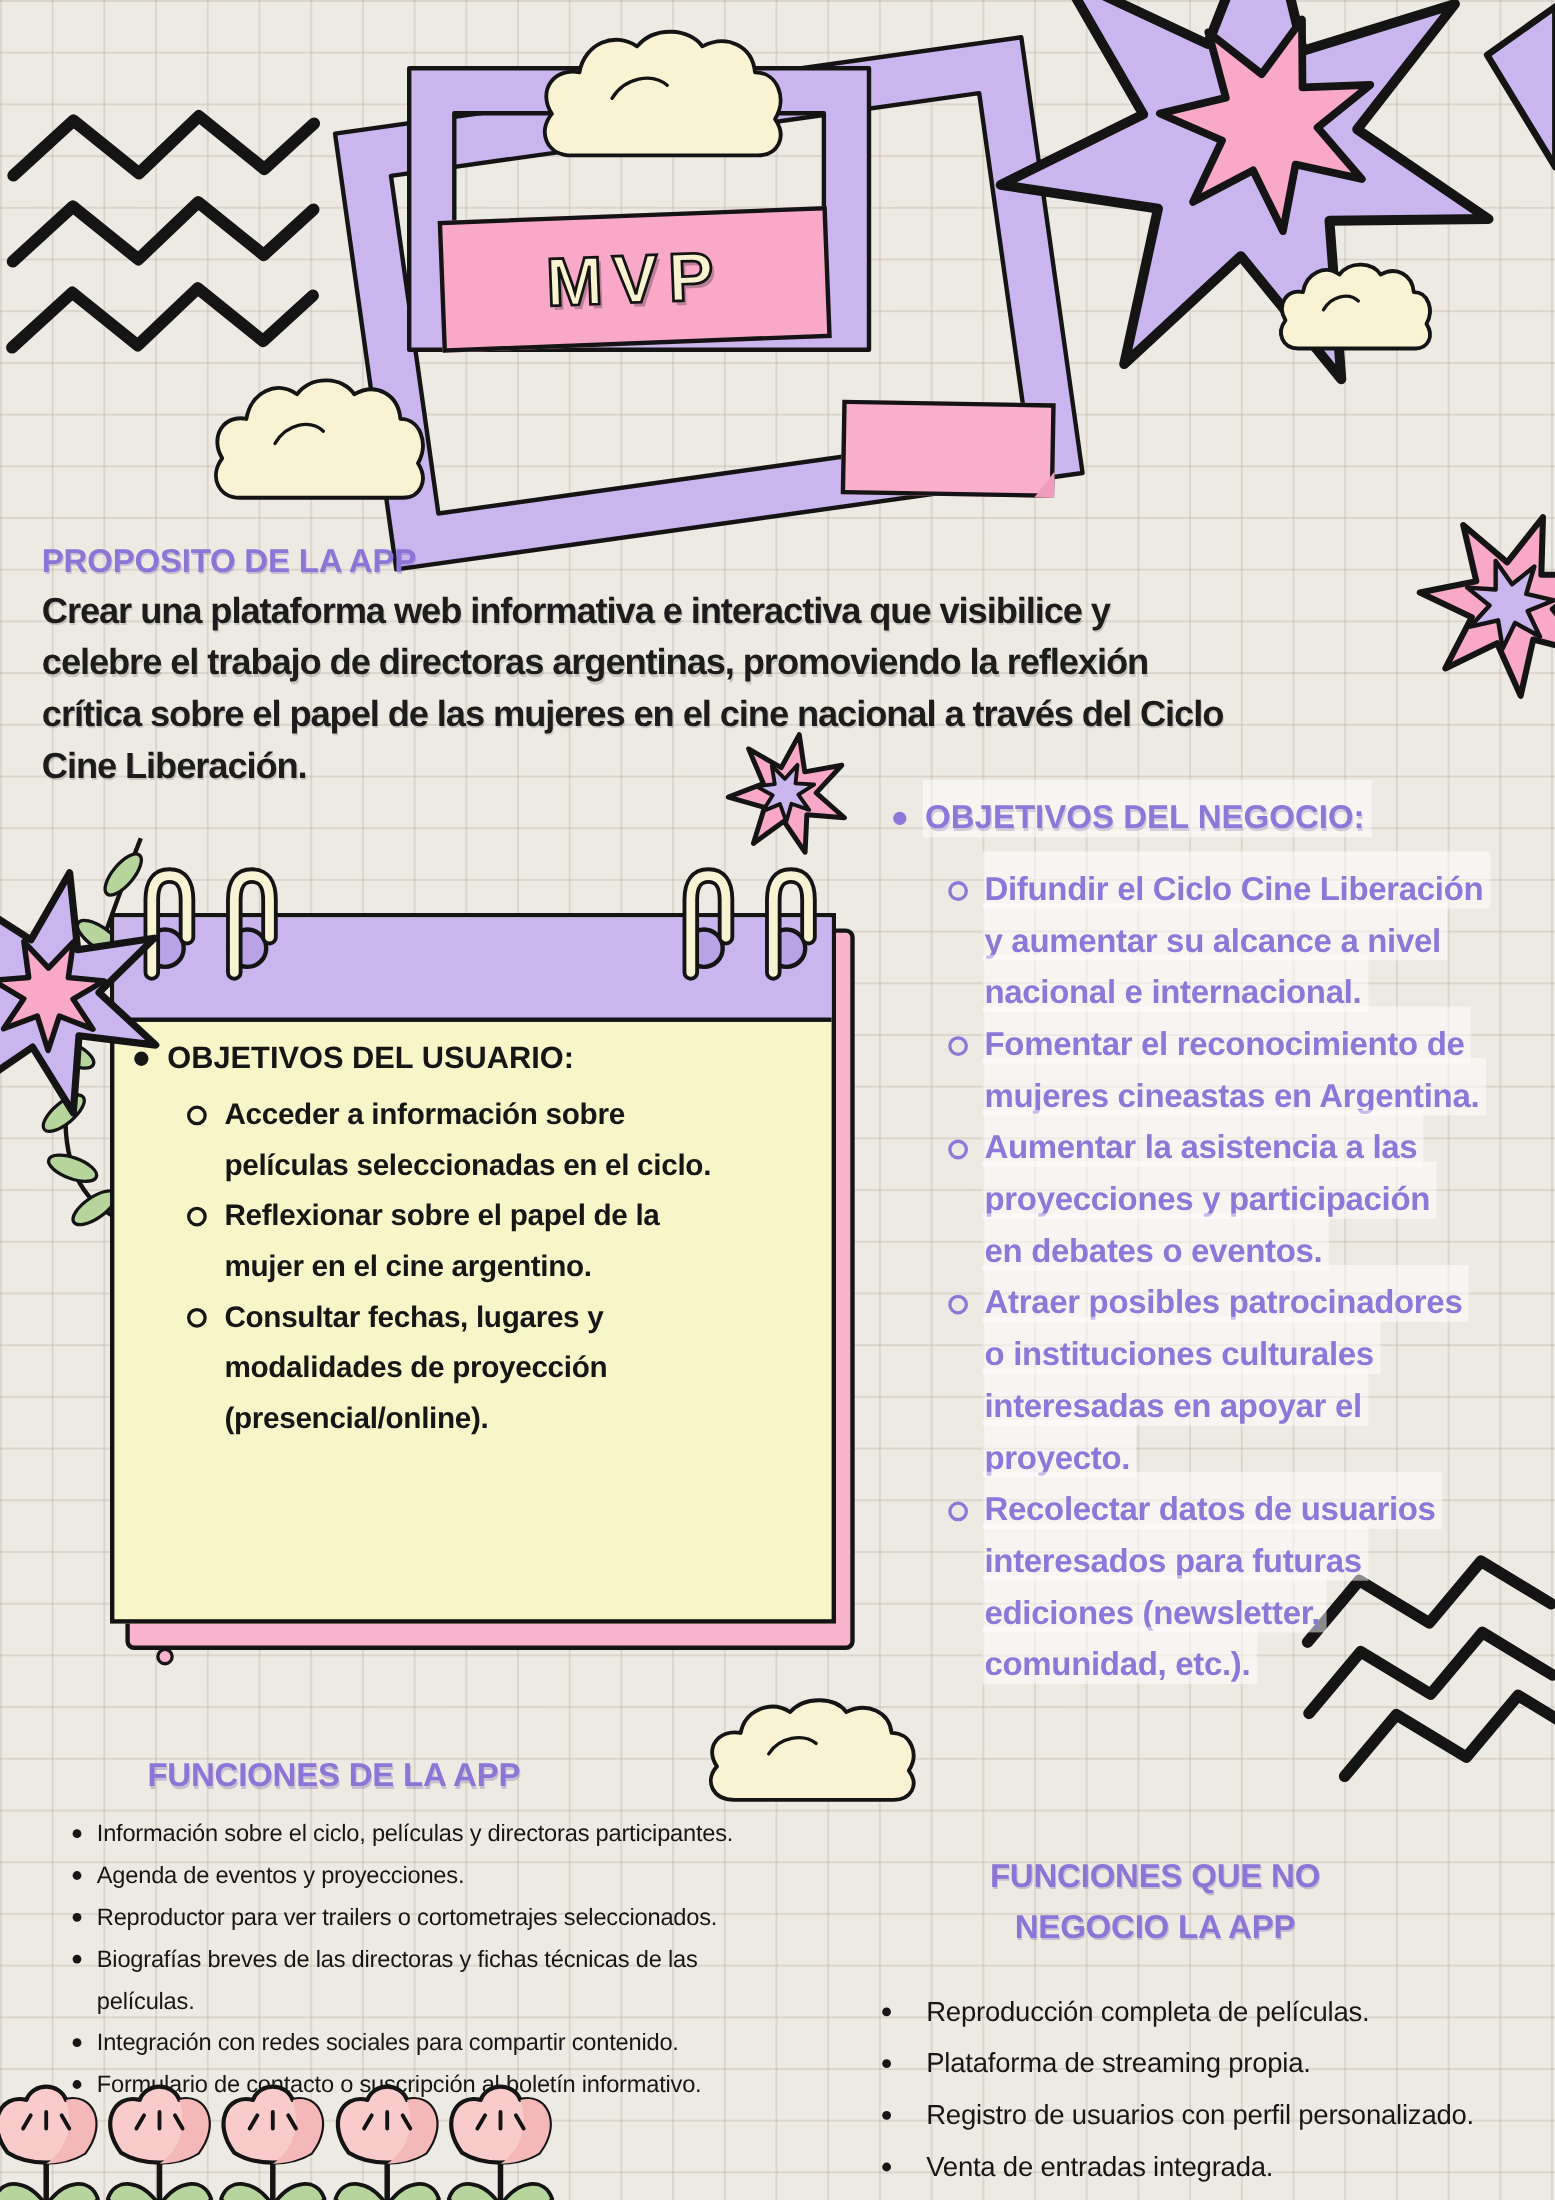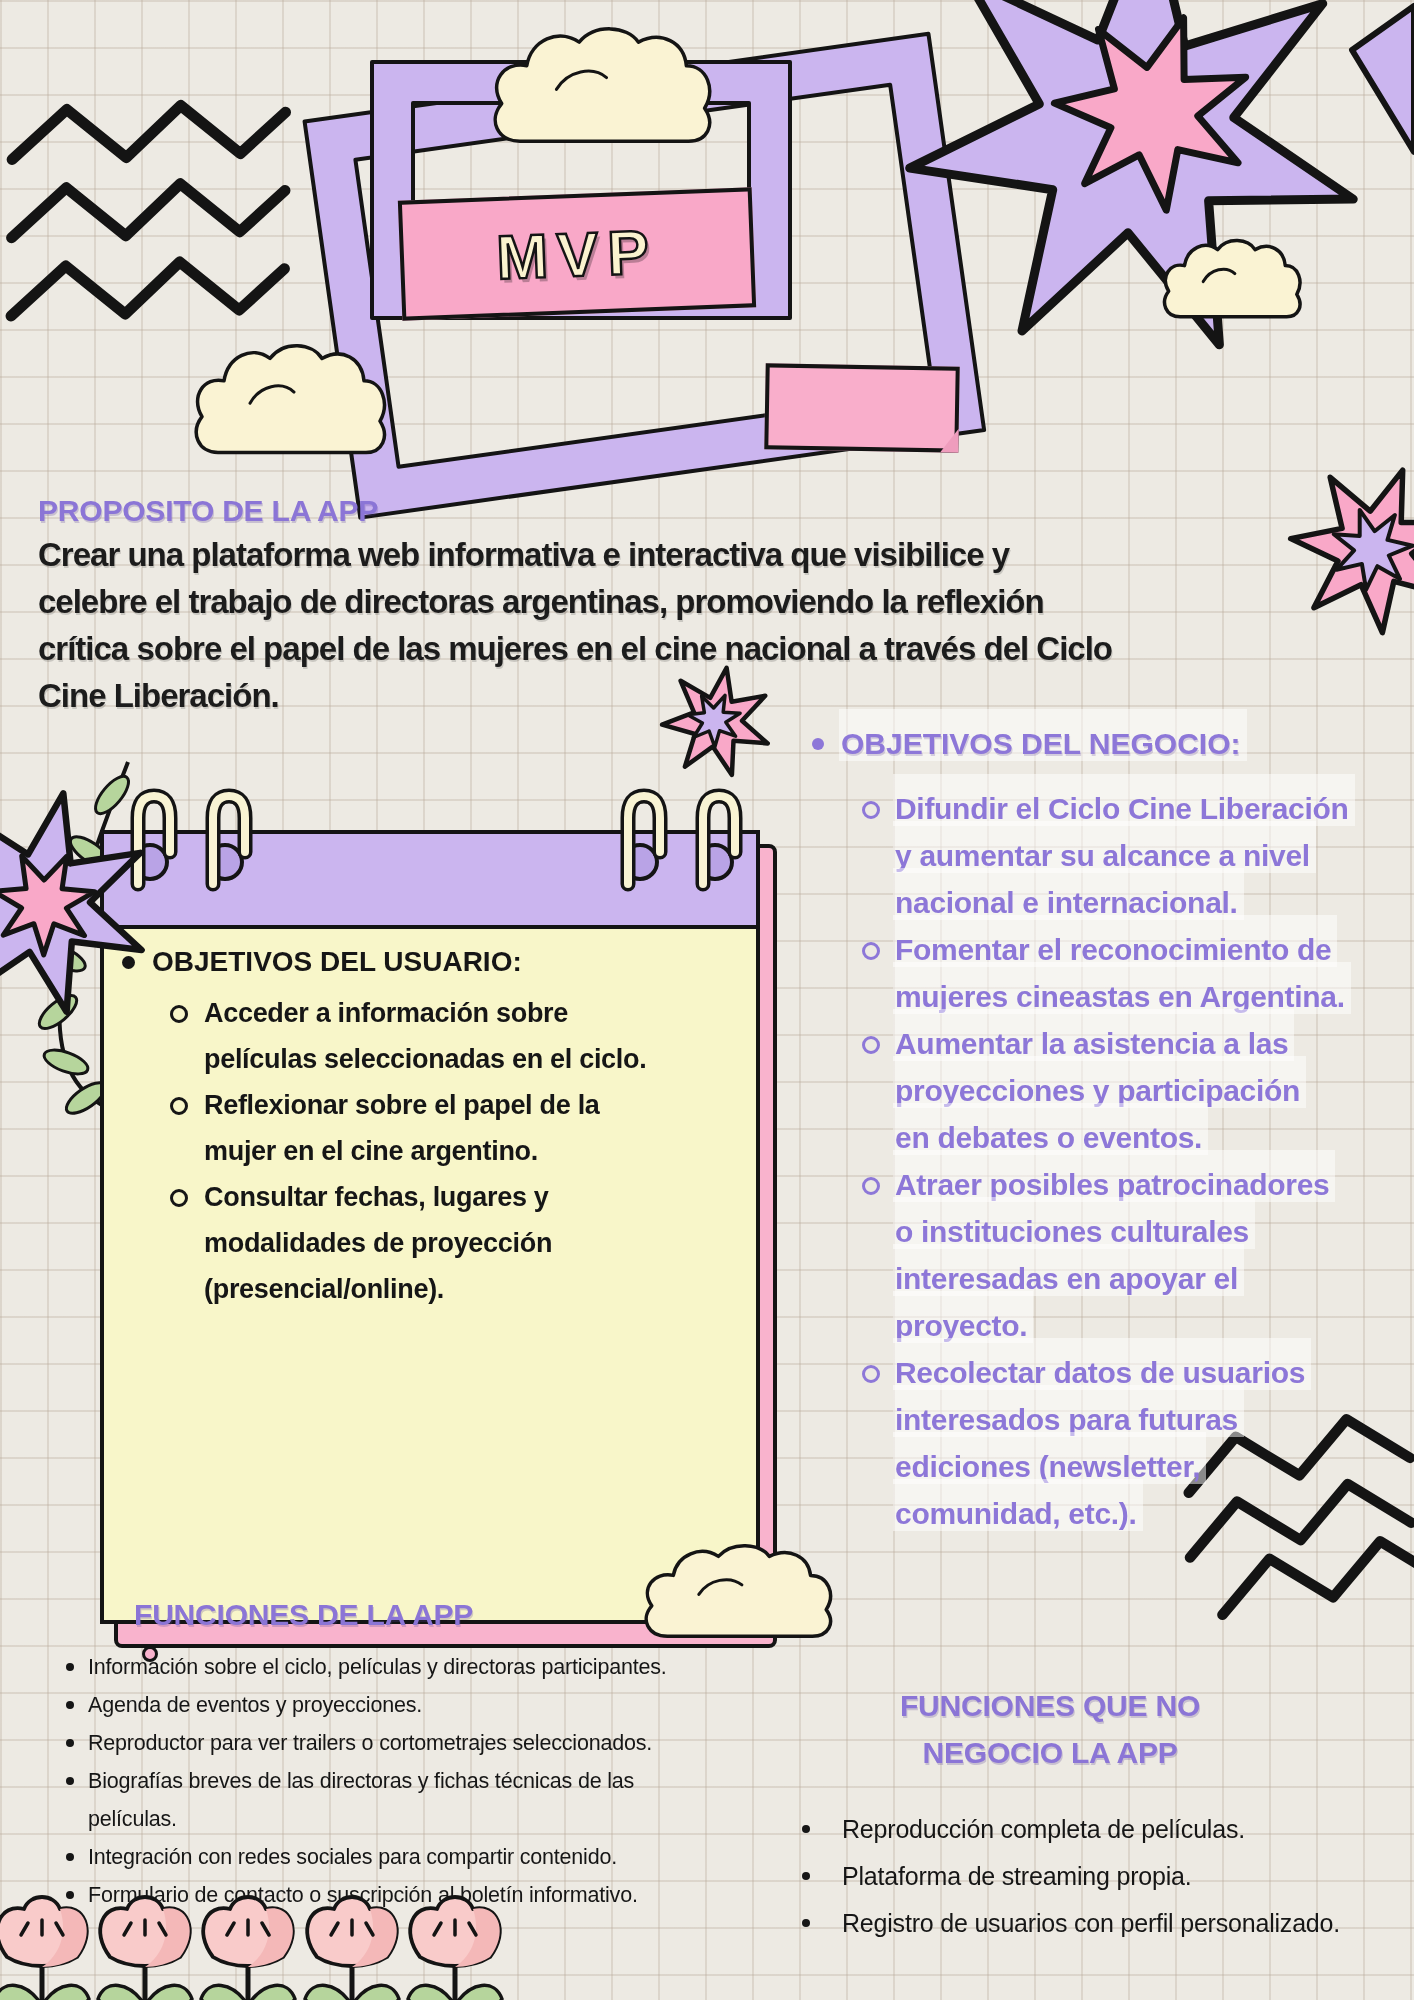--- a/index.html
+++ b/index.html
@@ -50,21 +50,21 @@
   .negocio{left:812px;top:724px;width:590px;z-index:11;color:#8d77d8;}
   .negocio .obj-h{position:relative;font-size:30px;line-height:40px;font-weight:bold;padding-left:27px;text-shadow:1px 2px 0 rgba(90,66,150,.22);}
   .negocio .obj-h::before{content:"";position:absolute;left:0;top:14px;width:12px;height:12px;border-radius:50%;background:#8d77d8;}
   .negocio ul{list-style:none;margin:21px 0 0 50px;padding:0;}
   .negocio li{position:relative;padding-left:31px;font-size:30px;line-height:47px;font-weight:bold;letter-spacing:-.3px;}
   .negocio li::before{content:"";position:absolute;left:0;top:16px;width:12px;height:12px;border-radius:50%;border:3px solid #8d77d8;}
   .hl{white-space:pre-line;background:rgba(255,255,255,.5);
       -webkit-box-decoration-break:clone;box-decoration-break:clone;padding:18px 6px 1px 2px;}
 
   
-  .notepad{left:100px;top:830px;width:660px;height:794px;z-index:10;}
+  .notepad{left:100px;top:830px;width:660px;height:646px;z-index:10;}
   .np-back{position:absolute;left:14px;top:14px;right:-17px;bottom:-24px;background:#f9b3cd;border:4px solid #141414;border-radius:8px;}
   .np-hole{position:absolute;left:24px;bottom:-18px;width:10px;height:10px;border:3px solid #141414;border-radius:50%;background:#f9b3cd;}
   .np-front{position:absolute;inset:0;background:#f8f6c9;border:4px solid #141414;}
   .np-header{position:absolute;left:0;top:0;right:0;height:91px;background:#cbb5ef;border-bottom:4px solid #141414;}
   .np-content{position:absolute;left:14px;top:108px;right:10px;color:#161616;}
   .np-content .obj-h{position:relative;font-size:28px;line-height:40px;font-weight:bold;padding-left:34px;}
   .np-content .obj-h::before{content:"";position:absolute;left:4px;top:14px;width:13px;height:13px;border-radius:50%;background:#161616;}
   .np-content ul{list-style:none;margin:8px 0 0 52px;padding:0;}
   .np-content li{position:relative;padding-left:34px;font-size:27px;line-height:46px;font-weight:bold;letter-spacing:-.3px;white-space:pre-line;}
   .np-content li::before{content:"";position:absolute;left:0;top:15px;width:12px;height:12px;border-radius:50%;border:3px solid #161616;}
@@ -208,20 +208,21 @@
   </ul>
 </div>
 
 <div class="layer nocumple">
   <div class="fn-h h-purple">FUNCIONES QUE NO
 NEGOCIO LA APP</div>
   <ul>
     <li>Reproducción completa de películas.</li>
     <li>Plataforma de streaming propia.</li>
     <li>Registro de usuarios con perfil personalizado.</li>
+    <li>Venta de entradas integrada.</li>
   </ul>
 </div>
 
 <svg id="over" class="deco" xmlns="http://www.w3.org/2000/svg">
 
   <use href="#cloud" transform="translate(488,28) scale(1.14,1.18)"></use>
   <use href="#cloud" transform="translate(190,345) scale(1.0,1.12)"></use>
   <use href="#cloud" transform="translate(1160,240) scale(0.72,0.8)"></use>
   <use href="#cloud" transform="translate(640,1545) scale(0.98,0.95)"></use>
 

